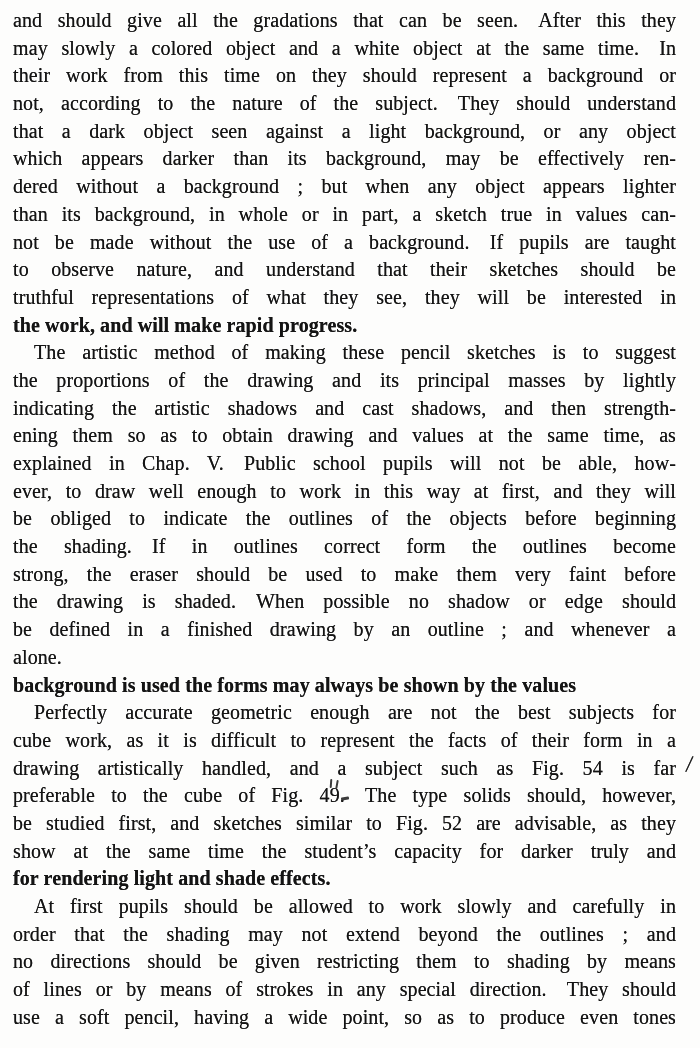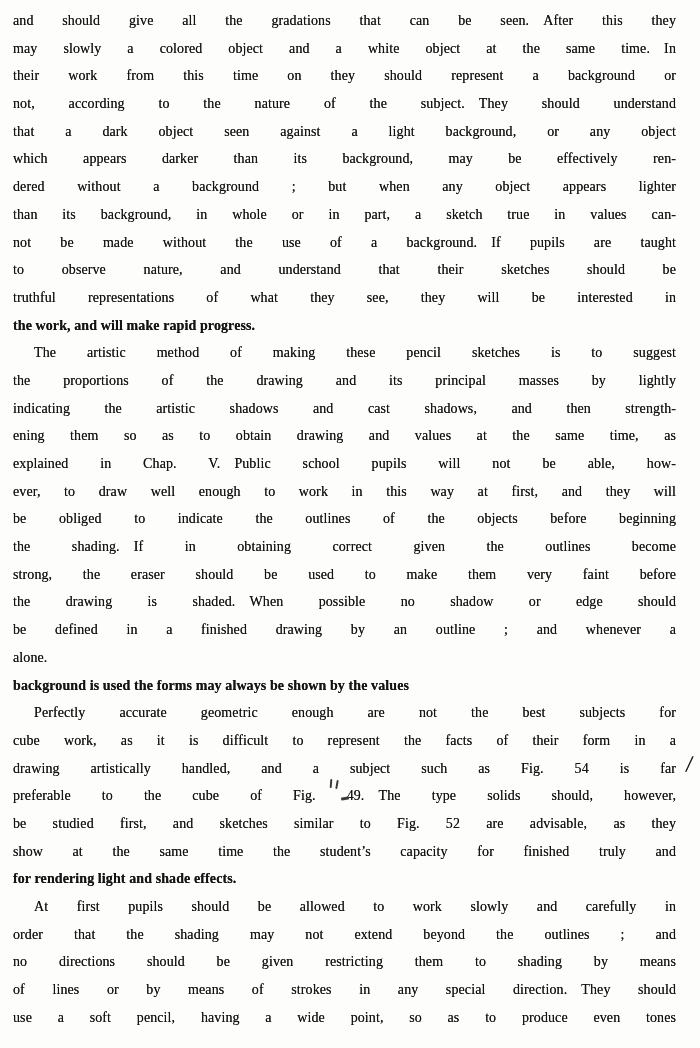--- a/index.html
+++ b/index.html
@@ -17,21 +17,21 @@
     color: #141414;
   }
   .text-block {
     position: absolute;
     left: 13px;
     top: 7px;
     width: 663px;
   }
   .para { margin: 0; padding: 0; }
   .line {
-    font-size: 14px;
+    font-size: 20px;
     line-height: 27.7px;
     height: 27.7px;
     white-space: nowrap;
     text-align: justify;
     text-align-last: justify;
     text-justify: inter-word;
     letter-spacing: 0.1px;
     text-shadow: 0 0 0.5px rgba(10,10,10,0.75);
     overflow: visible;
   }
@@ -93,34 +93,34 @@
         <div class="line">the work, and will make rapid progress.</div>
       </div>
       <div class="para indent ends">
         <div class="line">The artistic method of making these pencil sketches is to suggest</div>
         <div class="line">the proportions of the drawing and its principal masses by lightly</div>
         <div class="line">indicating the artistic shadows and cast shadows, and then strength-</div>
         <div class="line">ening them so as to obtain drawing and values at the same time, as</div>
         <div class="line">explained in Chap. V. Public school pupils will not be able, how-</div>
         <div class="line">ever, to draw well enough to work in this way at first, and they will</div>
         <div class="line">be obliged to indicate the outlines of the objects before beginning</div>
-        <div class="line">the shading. If in obtaining correct given the outlines become</div>
+        <div class="line">the shading. If in outlines correct form the outlines become</div>
         <div class="line">strong, the eraser should be used to make them very faint before</div>
         <div class="line">the drawing is shaded. When possible no shadow or edge should</div>
         <div class="line">be defined in a finished drawing by an outline ; and whenever a</div>
         <div class="line">alone.</div>
         <div class="line">background is used the forms may always be shown by the values</div>
       </div>
       <div class="para indent ends">
         <div class="line">Perfectly accurate geometric enough are not the best subjects for</div>
         <div class="line">cube work, as it is difficult to represent the facts of their form in a</div>
         <div class="line">drawing artistically handled, and a subject such as Fig. 54 is far</div>
         <div class="line">preferable to the cube of Fig. 49. The type solids should, however,</div>
         <div class="line">be studied first, and sketches similar to Fig. 52 are advisable, as they</div>
-        <div class="line">show at the same time the student’s capacity for finished truly and</div>
+        <div class="line">show at the same time the student’s capacity for darker truly and</div>
         <div class="line">for rendering light and shade effects.</div>
       </div>
       <div class="para indent">
         <div class="line">At first pupils should be allowed to work slowly and carefully in</div>
         <div class="line">order that the shading may not extend beyond the outlines ; and</div>
         <div class="line">no directions should be given restricting them to shading by means</div>
         <div class="line">of lines or by means of strokes in any special direction. They should</div>
         <div class="line">use a soft pencil, having a wide point, so as to produce even tones</div>
       </div>
     </div>

